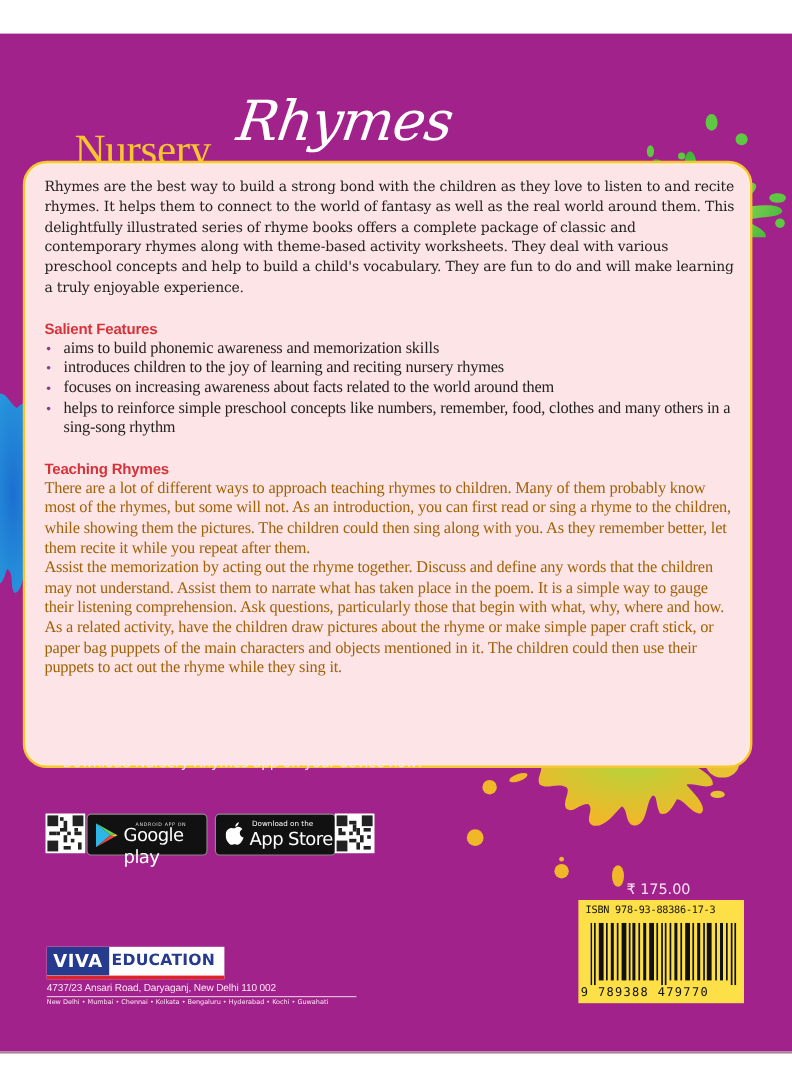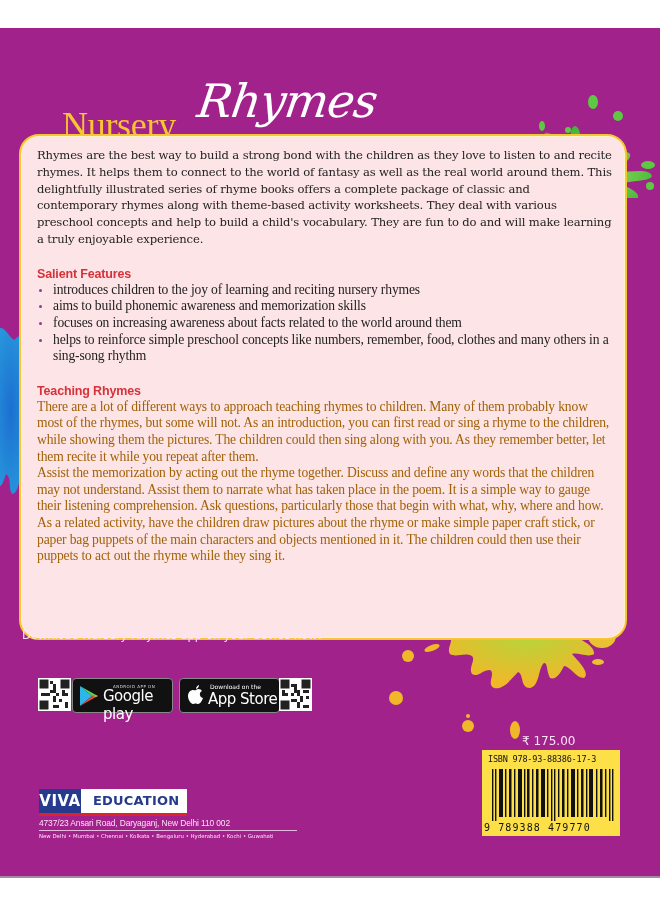--- a/index.html
+++ b/index.html
@@ -13,34 +13,34 @@
   .panel{position:absolute;left:19px;top:106px;width:604px;height:502px;background:#fde4e6;border:2px solid #f7c531;border-radius:20px;box-shadow:0 0 0 1px #fff3c8 inset;}
   .panel-inner{position:absolute;left:16px;top:11px;right:12px;font-family:"DejaVu Serif",serif;font-size:11.6px;line-height:16.8px;color:#222;letter-spacing:-0.15px;}
   .panel-inner p{margin:0;}
   .intro{}
   .sec-h{font-family:"Liberation Sans",sans-serif;font-weight:bold;color:#d6323a;font-size:12.5px;margin-top:18px;line-height:16px;}
   .features{list-style:none;margin:0;padding:0;font-family:"Liberation Serif",serif;font-size:13.6px;line-height:16.6px;color:#222;}
   .features li{position:relative;padding-left:16px;}
   .features li:before{content:"";position:absolute;left:2px;top:7px;width:3px;height:3px;background:#8a3d8e;border-radius:50%;}
   .para{font-family:"Liberation Serif",serif;font-size:13.6px;line-height:16.6px;color:#a16207;}
   .para-gap{margin-top:16px;}
-  .dl-text{position:absolute;left:22px;top:628px;color:#fde3f4;font-family:"DejaVu Sans",sans-serif;font-size:11.6px;letter-spacing:-0.1px;}
+  .dl-text{position:absolute;left:52px;top:628px;color:#fde3f4;font-family:"DejaVu Sans",sans-serif;font-size:11.6px;letter-spacing:-0.1px;}
   .badge{position:absolute;top:678px;height:33px;background:#111;border:1px solid #888;border-radius:4px;}
   .qr{position:absolute;top:678px;width:33px;height:33px;background:#fff;}
   .gp-small{position:absolute;left:40px;top:5px;font-family:"DejaVu Sans",sans-serif;font-size:4px;color:#ddd;letter-spacing:.5px;}
   .gp-big{position:absolute;left:30px;top:8px;font-family:"DejaVu Sans",sans-serif;font-size:15px;color:#fff;letter-spacing:-0.5px;}
   .as-small{position:absolute;left:30px;top:4px;font-family:"DejaVu Sans",sans-serif;font-size:6px;color:#fff;}
   .as-big{position:absolute;left:28px;top:11px;font-family:"DejaVu Sans",sans-serif;font-size:15px;color:#fff;letter-spacing:-0.5px;}
   .price{position:absolute;left:522px;top:734px;color:#fde3f4;font-family:"DejaVu Sans",sans-serif;font-size:12px;}
   .isbn-box{position:absolute;left:482px;top:750px;width:138px;height:86px;background:#fde047;}
   .isbn-text{position:absolute;left:6px;top:4px;font-family:"DejaVu Sans Mono",monospace;font-size:8.5px;color:#111;letter-spacing:-0.2px;}
   .barcode{position:absolute;left:10px;top:19px;width:125px;height:52px;}
   .isbn-digits{position:absolute;left:2px;top:72px;font-family:"DejaVu Sans Mono",monospace;font-size:10px;color:#111;letter-spacing:1.1px;background:transparent;}
   .viva{position:absolute;left:39px;top:789px;width:148px;height:24px;background:#fff;border-bottom:3px solid #e0232b;overflow:hidden;}
-  .viva-a{position:absolute;left:0;top:0;height:24px;width:42px;background:#263a8e;color:#fff;font-family:"DejaVu Sans",sans-serif;font-weight:bold;font-size:15px;line-height:24px;text-align:center;letter-spacing:.5px;}
+  .viva-a{position:absolute;left:0;top:0;height:24px;width:52px;background:#263a8e;color:#fff;font-family:"DejaVu Sans",sans-serif;font-weight:bold;font-size:15px;line-height:24px;text-align:center;letter-spacing:.5px;}
   .viva-b{position:absolute;left:54px;top:0;color:#263a8e;font-family:"DejaVu Sans",sans-serif;font-weight:bold;font-size:13px;line-height:24px;letter-spacing:.2px;}
   .address{position:absolute;left:39px;top:817px;color:#fde3f4;font-family:Liberation Sans, sans-serif;font-size:8.4px;letter-spacing:-0.1px;}
   .addr-line{position:absolute;left:39px;top:829px;width:258px;height:1px;background:#e6b8de;}
   .cities{position:absolute;left:39px;top:832px;color:#fde3f4;font-family:"DejaVu Sans",sans-serif;font-size:5.4px;letter-spacing:0;}
 </style>
 </head>
 <body>
 
 <div class="cover">
 
@@ -93,22 +93,22 @@
     <span class="title-a">Nursery</span>
     <span class="title-b">Rhymes</span>
   </div>
 
   <div class="panel">
     <div class="panel-inner">
       <p class="intro">Rhymes are the best way to build a strong bond with the children as they love to listen to and recite rhymes. It helps them to connect to the world of fantasy as well as the real world around them. This delightfully illustrated series of rhyme books offers a complete package of classic and contemporary rhymes along with theme-based activity worksheets. They deal with various preschool concepts and help to build a child's vocabulary. They are fun to do and will make learning a truly enjoyable experience.</p>
 
       <div class="sec-h">Salient Features</div>
       <ul class="features">
+        <li>aims to build phonemic awareness and memorization skills</li>
         <li>introduces children to the joy of learning and reciting nursery rhymes</li>
-        <li>aims to build phonemic awareness and memorization skills</li>
         <li>focuses on increasing awareness about facts related to the world around them</li>
         <li>helps to reinforce simple preschool concepts like numbers, remember, food, clothes and many others in a sing-song rhythm</li>
       </ul>
 
       <div class="sec-h">Teaching Rhymes</div>
       <p class="para">There are a lot of different ways to approach teaching rhymes to children. Many of them probably know most of the rhymes, but some will not. As an introduction, you can first read or sing a rhyme to the children, while showing them the pictures. The children could then sing along with you. As they remember better, let them recite it while you repeat after them.</p>
       <p class="para para-gap">Assist the memorization by acting out the rhyme together. Discuss and define any words that the children may not understand. Assist them to narrate what has taken place in the poem. It is a simple way to gauge their listening comprehension. Ask questions, particularly those that begin with what, why, where and how.</p>
       <p class="para para-gap">As a related activity, have the children draw pictures about the rhyme or make simple paper craft stick, or paper bag puppets of the main characters and objects mentioned in it. The children could then use their puppets to act out the rhyme while they sing it.</p>
     </div>
   </div>

